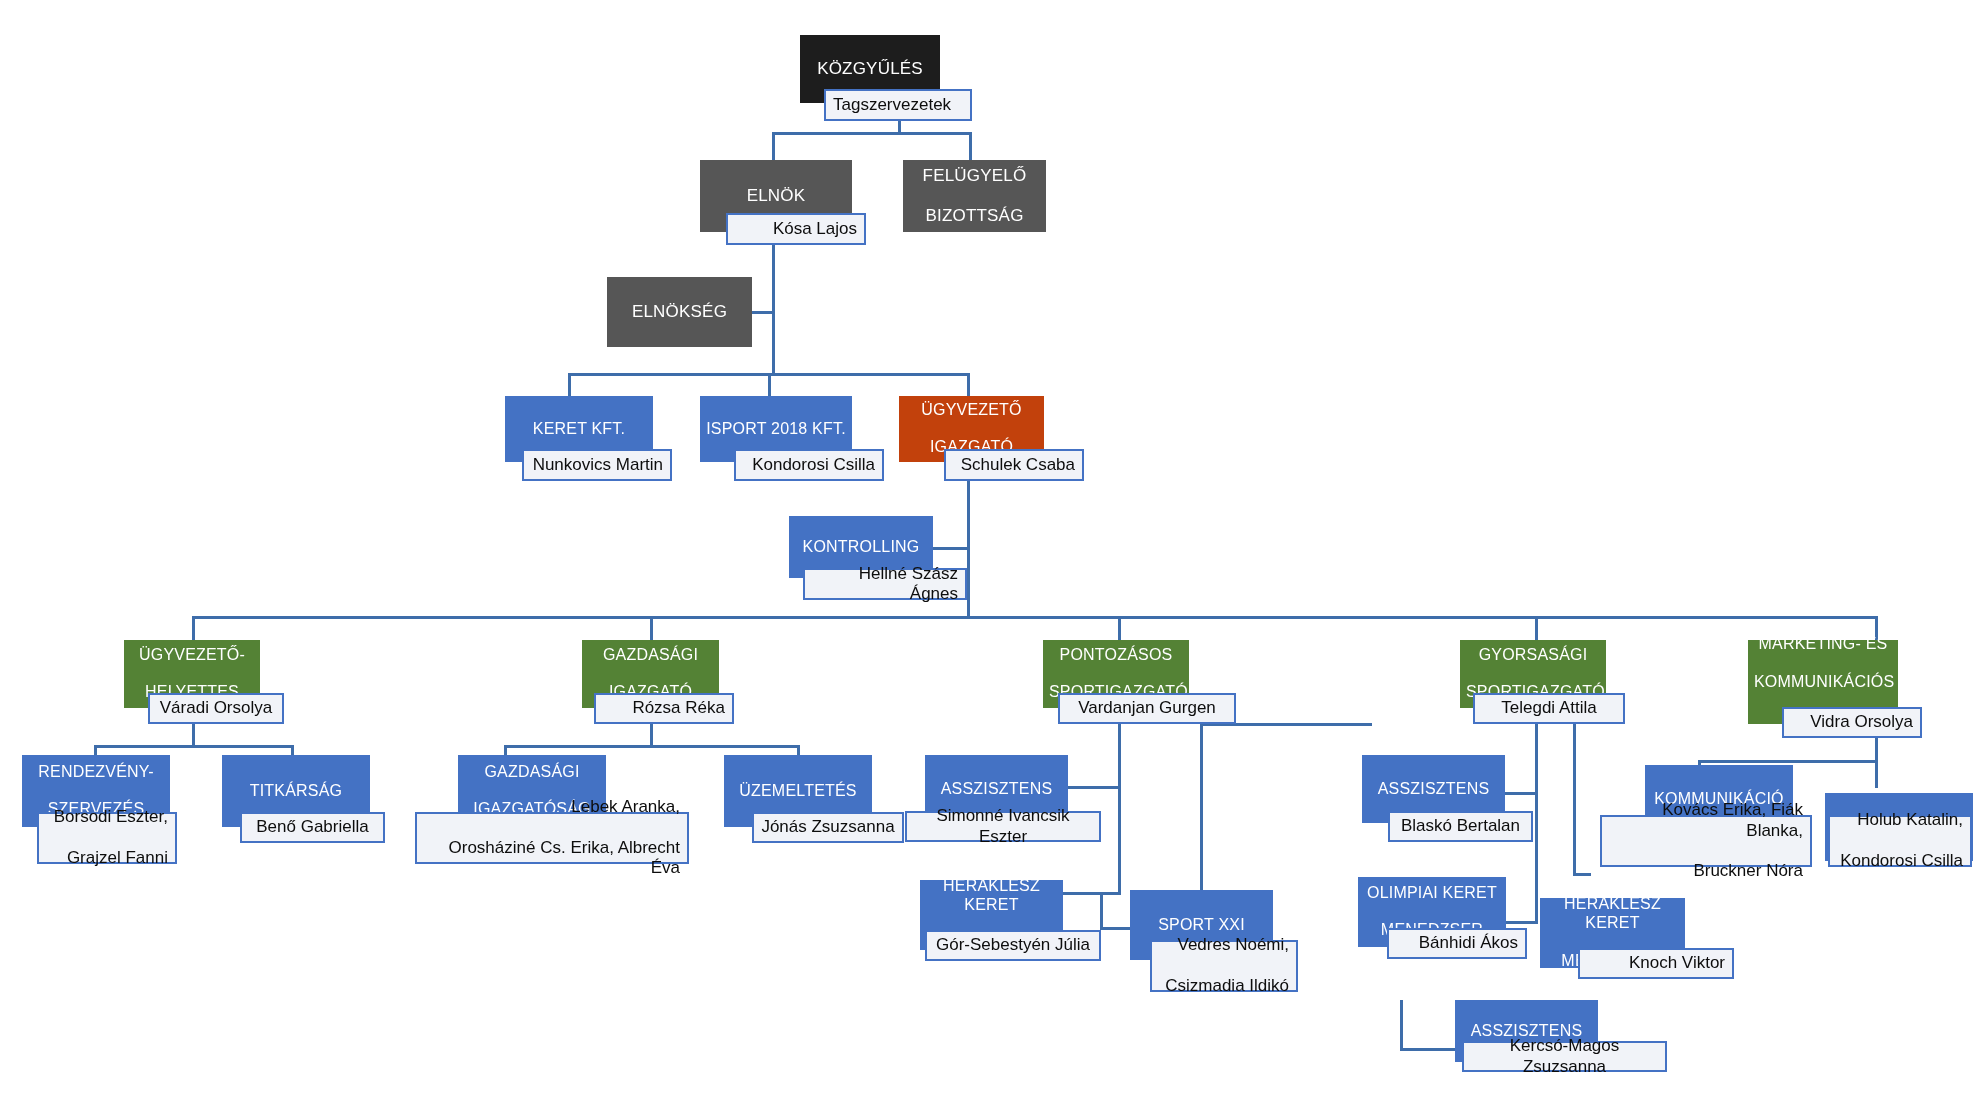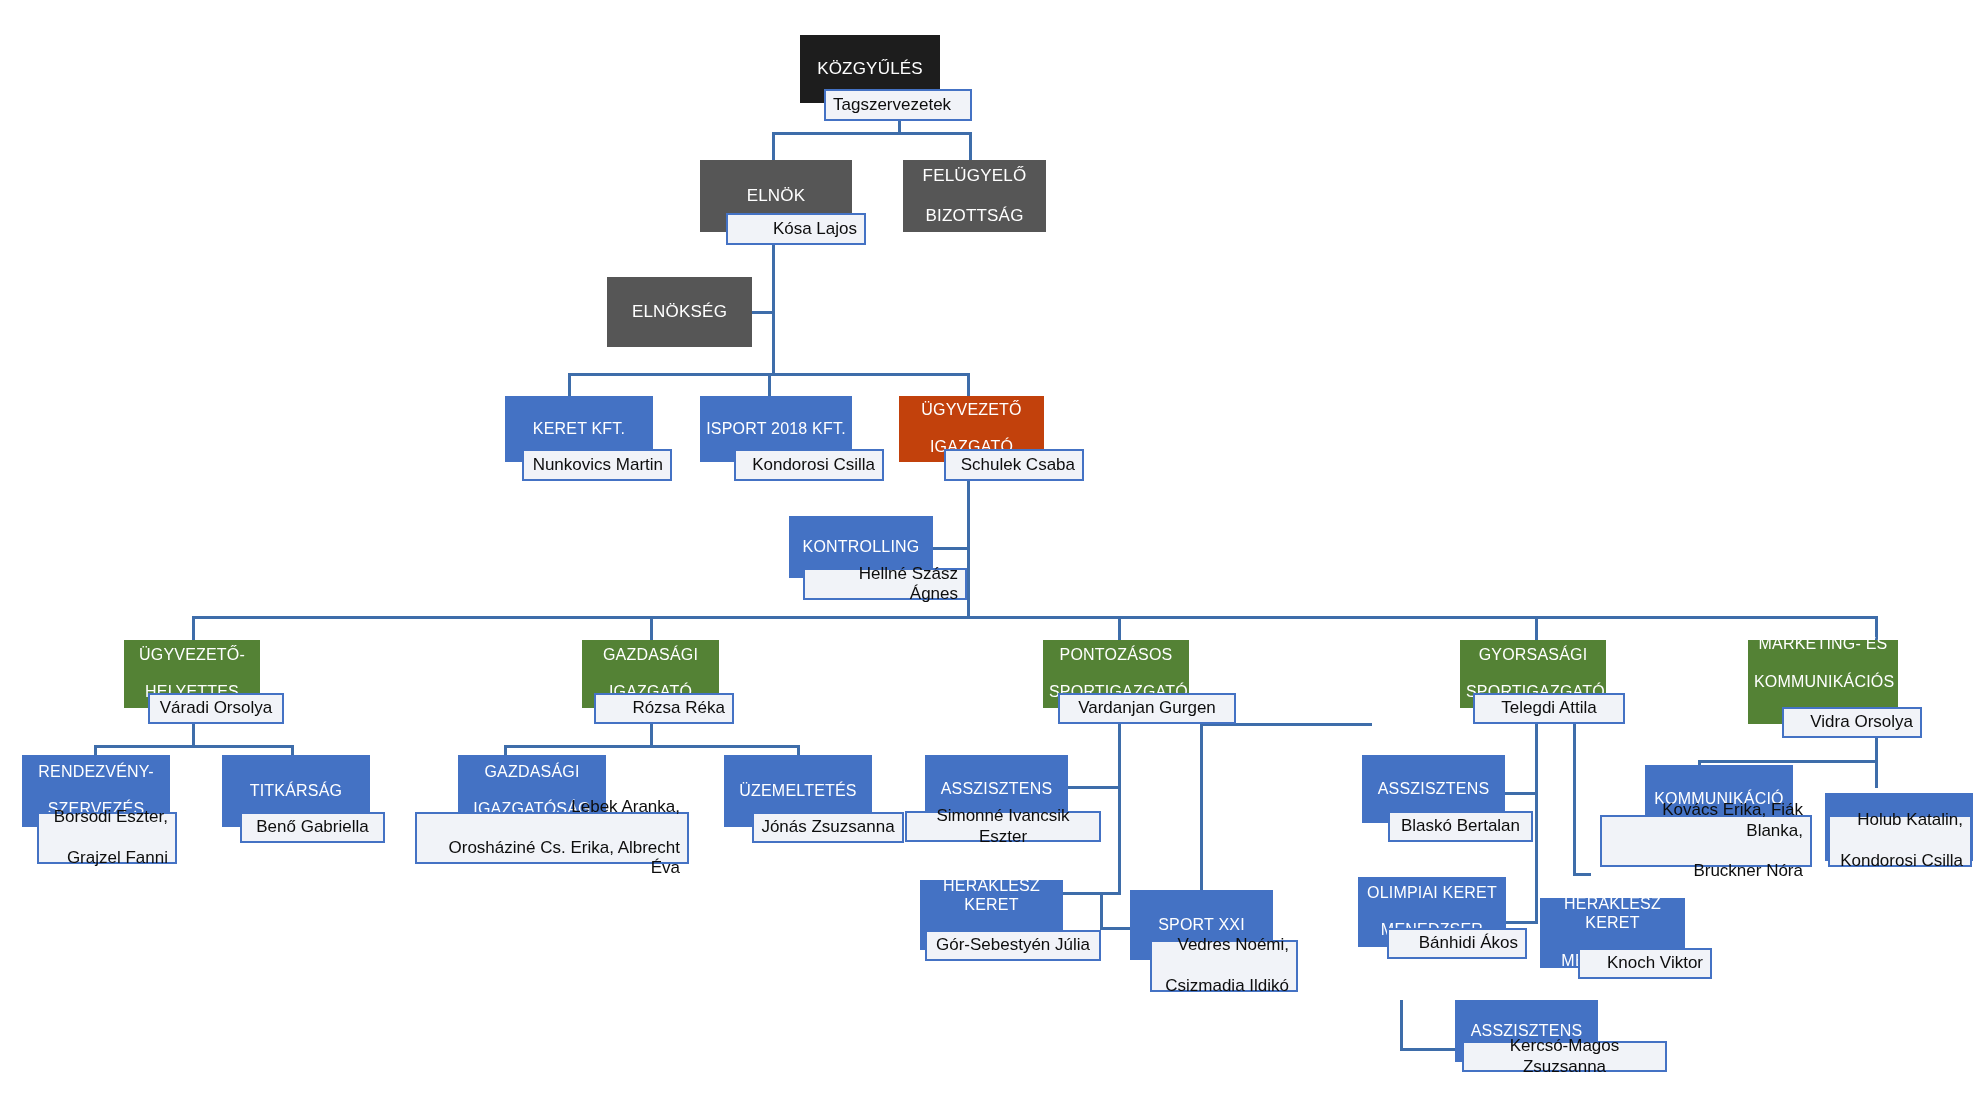--- a/index.html
+++ b/index.html
@@ -317,21 +317,21 @@
   <div class="name" style="left:1387px;top:928px;width:140px;height:31px;font-size:17px;">
     <span>Bánhidi Ákos</span>
   </div>
 
   <div class="unit c-blue" style="left:1540px;top:898px;width:145px;height:70px;font-size:16px;">
     <span>
       <span>HÉRAKLÉSZ KERET</span><br>
       <span>MENEDZSER</span>
     </span>
   </div>
-  <div class="name" style="left:1578px;top:948px;width:134px;height:31px;font-size:17px;">
+  <div class="name" style="left:1578px;top:948px;width:156px;height:31px;font-size:17px;">
     <span>Knoch Viktor</span>
   </div>
 
   <div class="unit c-blue" style="left:1455px;top:1000px;width:143px;height:62px;font-size:16px;">
     <span>ASSZISZTENS</span>
   </div>
   <div class="name center" style="left:1462px;top:1041px;width:205px;height:31px;font-size:17px;">
     <span>Kercsó-Magos Zsuzsanna</span>
   </div>
 

